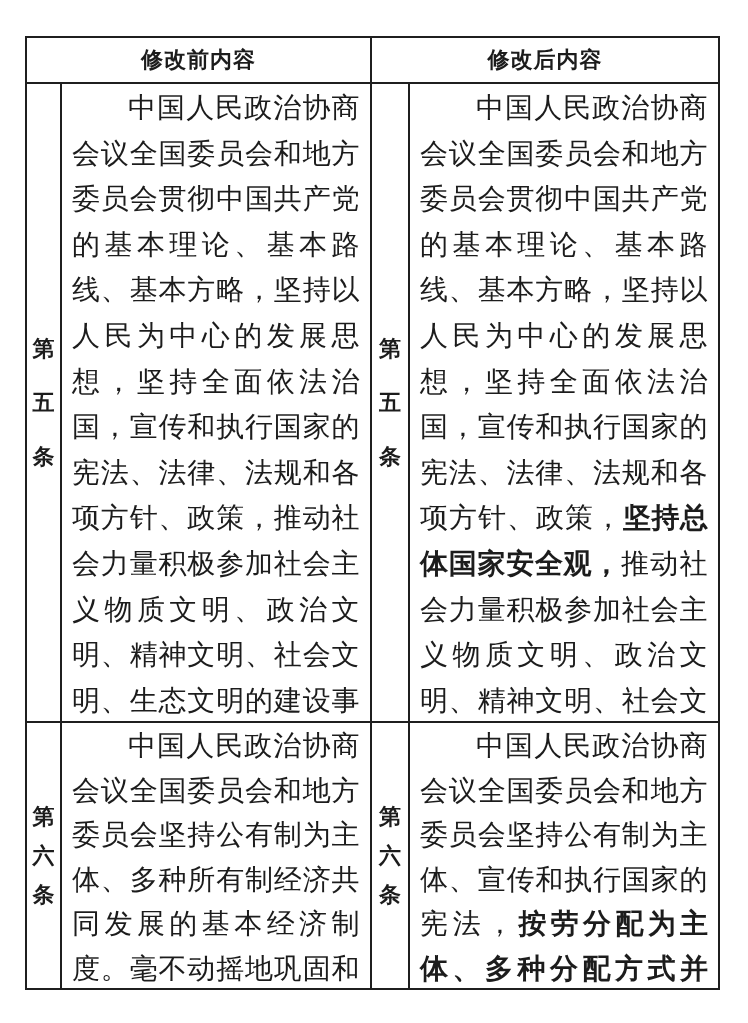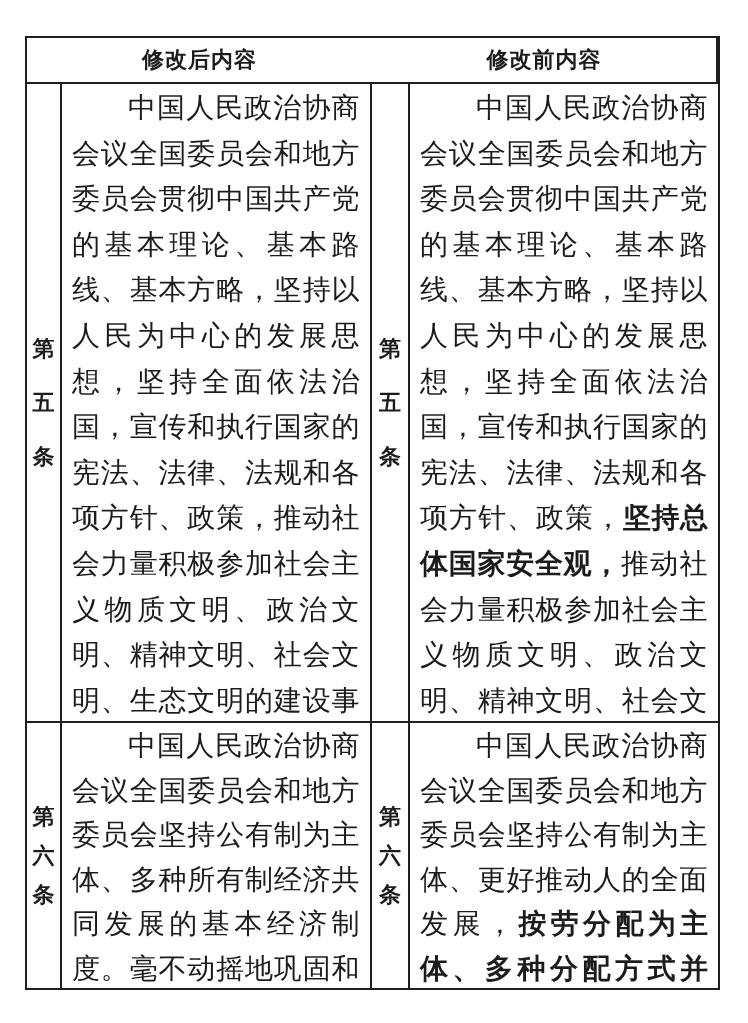--- a/index.html
+++ b/index.html
@@ -83,22 +83,22 @@
     font-family: Liberation Sans, sans-serif;
     letter-spacing: 0;
   }
 </style>
 </head>
 <body>
 
 <div class="page">
   <div class="doc-table">
 
+    <div class="cell hdr b-right b-bottom">修改前内容</div>
     <div class="cell hdr b-bottom">修改后内容</div>
-    <div class="cell hdr b-right b-bottom">修改前内容</div>
 
     <div class="cell label-cell b-right b-bottom">
       <div class="vlabel roomy">
           <span>第</span>
           <span>五</span>
           <span>条</span>
         </div>
     </div>
     <div class="cell content-cell b-right b-bottom">
       <p class="para"><span>中国人民政治协商会议全国委员会和地方委员会贯彻中国共产党的基本理论、基本路线、基本方略，坚持以人民为中心的发展思想，坚持全面依法治国，宣传和执行国家的宪法、法律、法规和各项方针、政策，推动社会力量积极参加社会主义物质文明、政治文明、精神文明、社会文明、生态文明的建设事业，更好满足人民日益增长的美好生活需要，更好推动人的全面发展、社会全面进步。</span></p>
@@ -125,17 +125,17 @@
       <p class="para"><span>中国人民政治协商会议全国委员会和地方委员会坚持公有制为主体、多种所有制经济共同发展的基本经济制度。毫不动摇地巩固和发展公有制经济，毫不动摇地鼓励、支持、引导非公</span></p>
     </div>
     <div class="cell label-cell b-right row2">
       <div class="vlabel tight">
           <span>第</span>
           <span>六</span>
           <span>条</span>
         </div>
     </div>
     <div class="cell content-cell row2">
-      <p class="para"><span>中国人民政治协商会议全国委员会和地方委员会坚持公有制为主体、更好推动人的全面发展，</span><span class="seg-bold">按劳分配为主体、多种分配方式并存，社会主义市场经济体制等</span><span>基本经济制度。毫不动</span></p>
+      <p class="para"><span>中国人民政治协商会议全国委员会和地方委员会坚持公有制为主体、宣传和执行国家的宪法，</span><span class="seg-bold">按劳分配为主体、多种分配方式并存，社会主义市场经济体制等</span><span>基本经济制度。毫不动</span></p>
     </div>
 
   </div>
 </div>
 
 </body></html>

